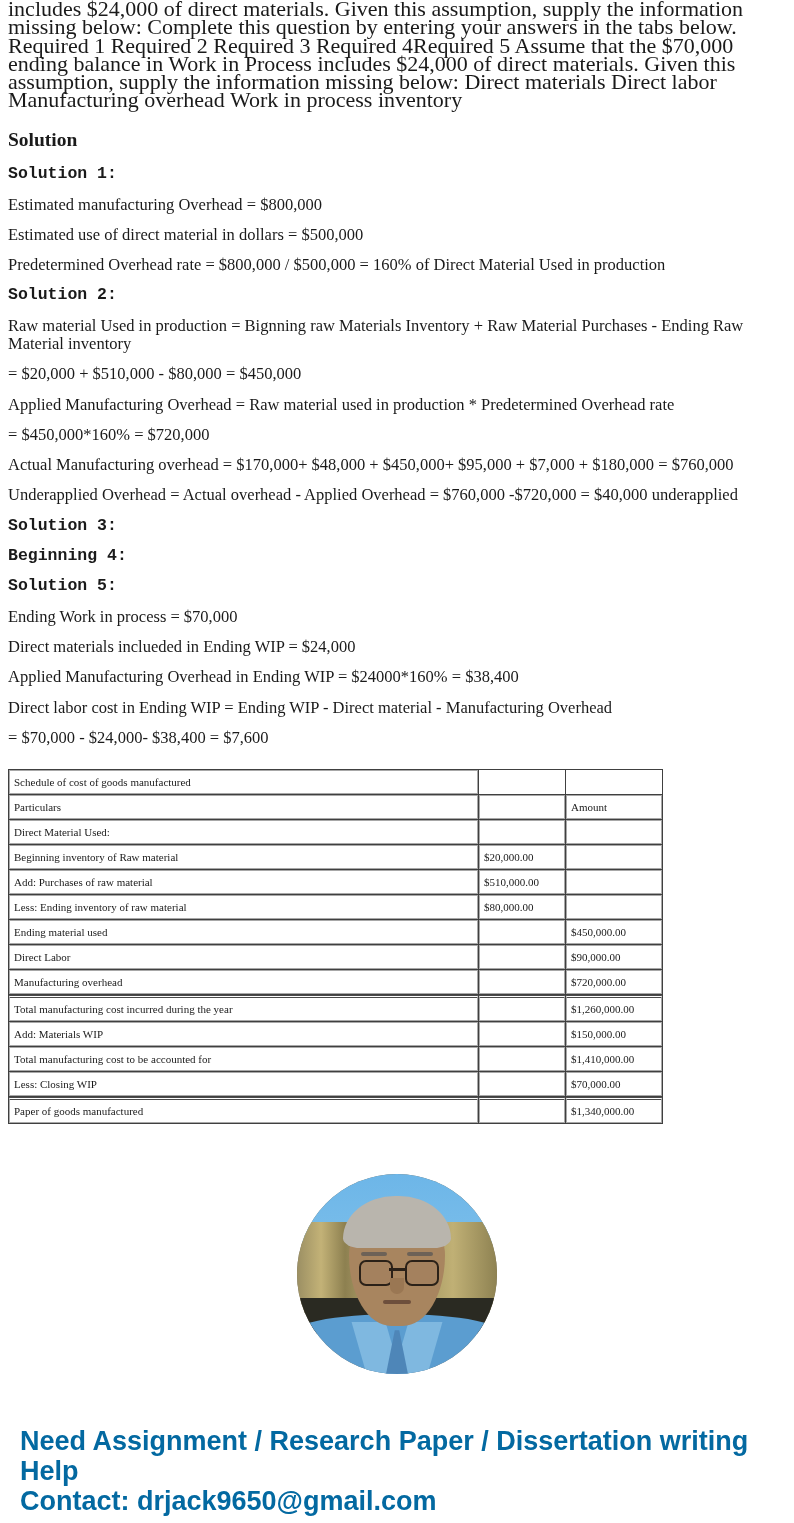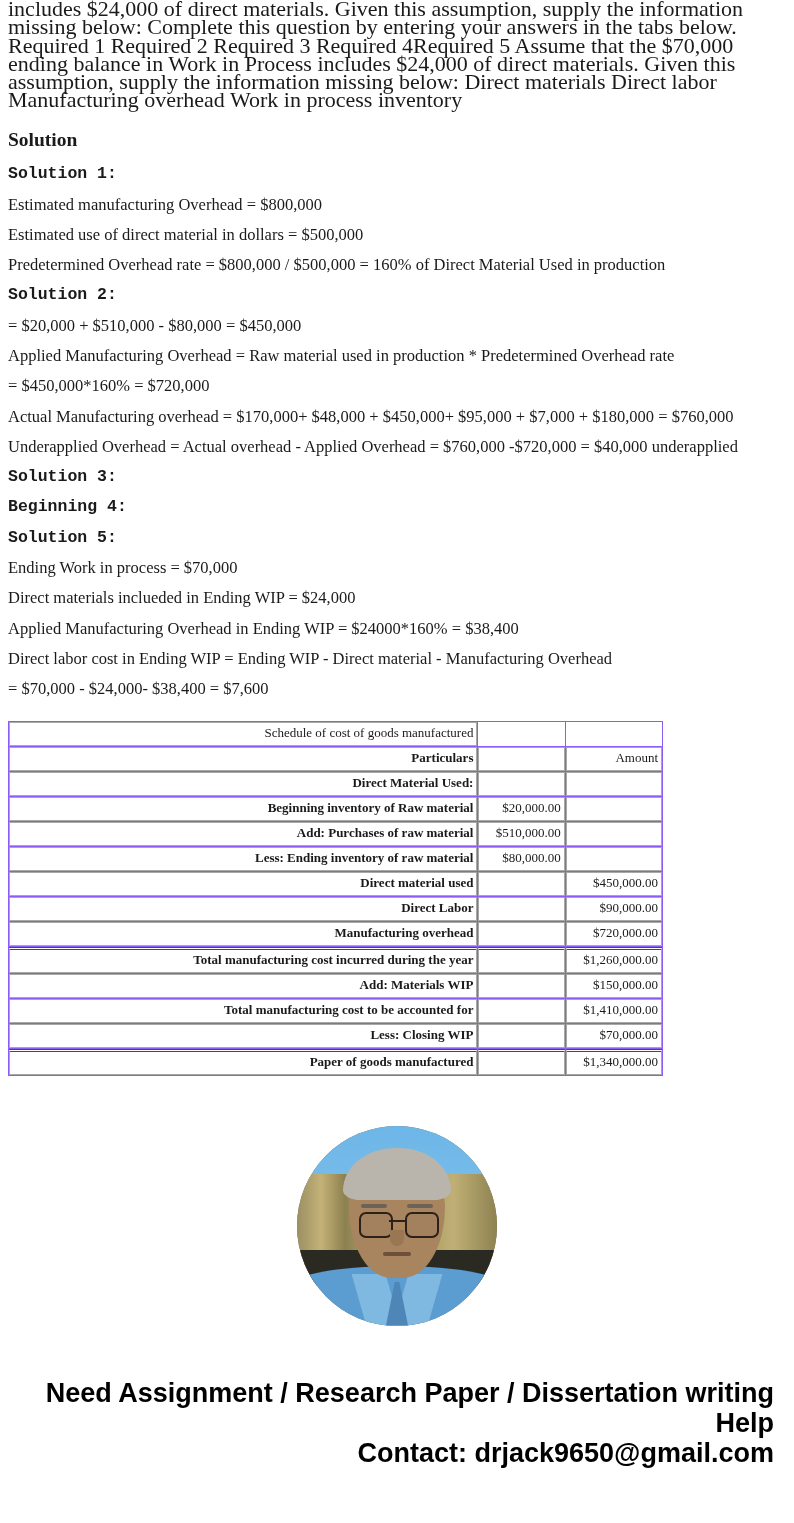--- a/index.html
+++ b/index.html
@@ -51,34 +51,33 @@
   }
 
   
   .cogs-table-wrap {
     margin: 16px 0 0 8px;
   }
   table.cogs {
     border-collapse: separate;
     border-spacing: 1px;
     width: 655px;
-    font-size: 13px;
+    font-size: 11px;
     line-height: 1.1;
-    background: #8b5cf6;
-    text-align: right;
+    background: #404040;
   }
   table.cogs td {
     border: 1px solid #a8a8a8;
     padding: 2px 3px 3px 4px;
     vertical-align: middle;
     height: 17px;
     background: #ffffff;
     white-space: nowrap;
   }
-  td.c-particulars { width: 470px; font-weight: bold; }
+  td.c-particulars { width: 470px; }
   td.c-sub        { width: 78px; }
   td.c-amount     { width: 88px; }
 
   tr.sep-top > td {
     border-top: 3px double #4a4a4a;
   }
 
   td.span-title {
     width: 470px;
   }
@@ -206,24 +205,24 @@
     top: 52%;
     left: 50%; margin-left: -7px;
     width: 14px; height: 16px;
     background: #9a7753;
     border-radius: 0 0 8px 8px;
   }
 
   
   .promo {
     margin: 52px 0 0 0;
-    text-align: right;
+    text-align: left;
     font-family: "Liberation Sans", "DejaVu Sans", sans-serif;
     font-weight: bold;
-    color: #000000;
+    color: #0369a1;
   }
   .promo-line1 {
     font-size: 27px;
     line-height: 30px;
     padding: 0 20px;
   }
   .promo-line2 {
     font-size: 27px;
     line-height: 30px;
     padding: 0 20px;
@@ -237,20 +236,21 @@
   <div class="intro">includes $24,000 of direct materials. Given this assumption, supply the information missing below: Complete this question by entering your answers in the tabs below. Required 1 Required 2 Required 3 Required 4Required 5 Assume that the $70,000 ending balance in Work in Process includes $24,000 of direct materials. Given this assumption, supply the information missing below: Direct materials Direct labor Manufacturing overhead Work in process inventory</div>
 
   <h3 class="section-heading">Solution</h3>
 
   <div id="solution-body">
       <p class="para bold">Solution 1:</p>
       <p class="para">Estimated manufacturing Overhead = $800,000</p>
       <p class="para">Estimated use of direct material in dollars = $500,000</p>
       <p class="para">Predetermined Overhead rate = $800,000 / $500,000 = 160% of Direct Material Used in production</p>
       <p class="para bold">Solution 2:</p>
+      <p class="para">Raw material Used in production = Bignning raw Materials Inventory + Raw Material Purchases - Ending Raw Material inventory</p>
       <p class="para">= $20,000 + $510,000 - $80,000 = $450,000</p>
       <p class="para">Applied Manufacturing Overhead = Raw material used in production * Predetermined Overhead rate</p>
       <p class="para">= $450,000*160% = $720,000</p>
       <p class="para">Actual Manufacturing overhead = $170,000+ $48,000 + $450,000+ $95,000 + $7,000 + $180,000 = $760,000</p>
       <p class="para">Underapplied Overhead = Actual overhead - Applied Overhead = $760,000 -$720,000 = $40,000 underapplied</p>
       <p class="para bold">Solution 3:</p>
       <p class="para bold">Beginning 4:</p>
       <p class="para bold">Solution 5:</p>
       <p class="para">Ending Work in process = $70,000</p>
       <p class="para">Direct materials inclueded in Ending WIP = $24,000</p>
@@ -286,21 +286,21 @@
             <td class="c-particulars">Add: Purchases of raw material</td>
             <td class="c-sub">$510,000.00</td>
             <td class="c-amount"></td>
           </tr>
           <tr>
             <td class="c-particulars">Less: Ending inventory of raw material</td>
             <td class="c-sub">$80,000.00</td>
             <td class="c-amount"></td>
           </tr>
           <tr>
-            <td class="c-particulars">Direct material used</td>
+            <td class="c-particulars">Ending material used</td>
             <td class="c-sub"></td>
             <td class="c-amount">$450,000.00</td>
           </tr>
           <tr>
             <td class="c-particulars">Direct Labor</td>
             <td class="c-sub"></td>
             <td class="c-amount">$90,000.00</td>
           </tr>
           <tr>
             <td class="c-particulars">Manufacturing overhead</td>

